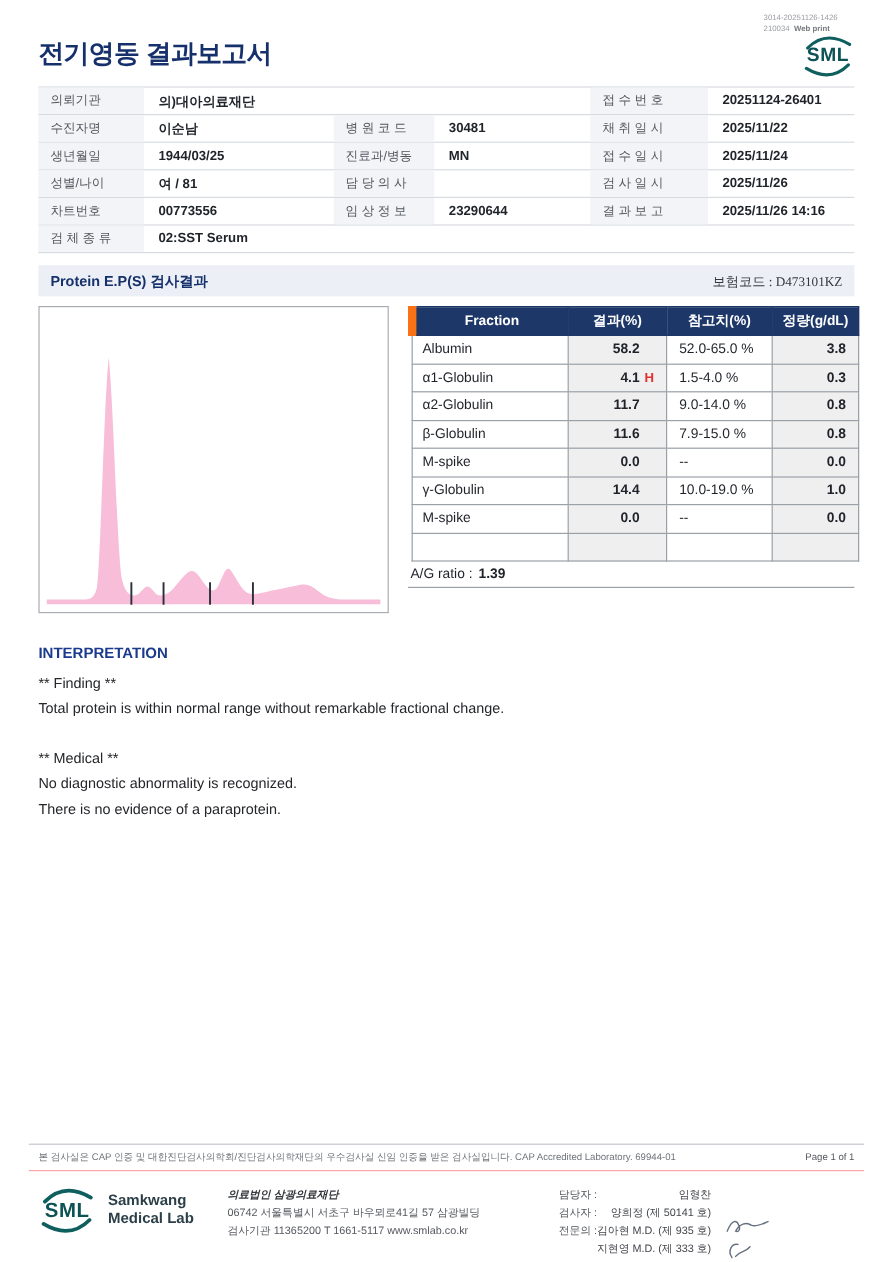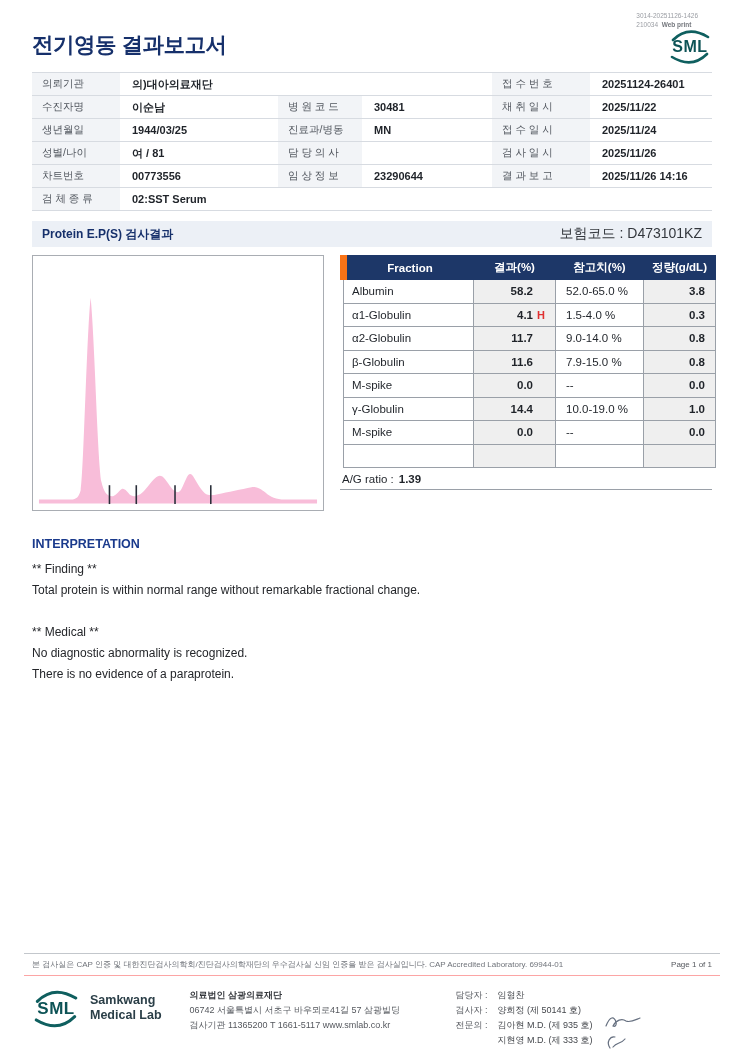--- a/index.html
+++ b/index.html
@@ -24,21 +24,21 @@
   .prow { display:grid; height:23px; align-items:center; border-bottom:1px solid #d7dbe1; }
   .prow.c1 { grid-template-columns:88px 372px 98px 122px; }
   .prow.c2 { grid-template-columns:88px 158px 84px 130px 98px 122px; }
   .prow.c3 { grid-template-columns:88px 592px; }
   .pl { background:#f2f4f7; height:100%; display:flex; align-items:center; padding-left:10px; color:#51565e; font-size:10.5px; }
   .pv { padding-left:12px; color:#1f2329; font-weight:bold; font-size:11px; }
 
   
   .section-bar { position:absolute; top:221px; left:32px; width:680px; height:26px; background:#ecf0f6; display:flex; align-items:center; justify-content:space-between; padding:0 10px; }
   .sec-title { color:#16306b; font-weight:bold; font-size:12px; }
-  .sec-code { color:#33373d; font-size:14px; }
+  .sec-code { color:#33373d; font-size:11px;font-family:Liberation Serif, serif; }
 
   
   .chart-box { position:absolute; top:255px; left:32px; width:292px; height:256px; border:1px solid #a9adb3; background:#fff; }
   .chart-box svg { width:100%; height:100%; display:block; }
   .curve { fill:#f8bdd9; }
   .tick { stroke:#2a2f3a; stroke-width:1.6; }
 
   .rwrap { position:absolute; top:255px; left:340px; width:372px; }
   table.rtable { width:372px; border-collapse:collapse; table-layout:fixed; font-size:11.5px; }
   .rtable th { background:#1d3768; color:#fff; font-weight:bold; height:24px; font-size:11.5px; border:1px solid #1d3768; border-left:1px solid #44598a; }
@@ -64,23 +64,23 @@
 
   
   .footer { position:absolute; left:24px; right:24px; top:953px; }
   .cap-line { border-top:1px solid #c3c7cc; border-bottom:1px solid #fca5a5; display:flex; justify-content:space-between; align-items:center; padding:5px 8px; font-size:8px; color:#6f737a; }
   .cap-line .pg { color:#55585e; }
   .foot-main { display:flex; padding:10px 6px 0 6px; }
   .logo-foot { width:52px; height:46px; text-align:center; flex:none; }
   .logo-foot .logo-text { font-size:17px; line-height:46px; letter-spacing:.5px; }
   .brand { margin-left:8px; padding-top:7px; color:#2b3f48; font-size:12.5px; line-height:1.2; font-weight:bold; }
   .org-block { margin-left:28px; font-size:9px; color:#55585e; line-height:1.65; width:252px; padding-top:2px; }
-  .org-block .org { font-weight:bold; color:#33363b; }
+  .org-block .org { font-weight:bold; color:#33363b;font-style:italic; }
   .staff-block { margin-left:14px; font-size:9px; color:#55585e; line-height:1.65; padding-top:2px; position:relative; }
-  .staff-row { display:grid; grid-template-columns:42px auto; }
+  .staff-row { display:grid; grid-template-columns:42px auto;text-align:right; }
   .staff-row .sv { color:#44474c; }
   .sigs { position:absolute; left:148px; top:28px; }
   .sigs svg { display:block; }
   .sig-path { fill:none; stroke:#667080; stroke-width:1.2; stroke-linecap:round; }
   .arc { fill:none; stroke:#0f5f5f; stroke-linecap:round; }
 </style>
 </head>
 <body>
 
 <div class="page">

